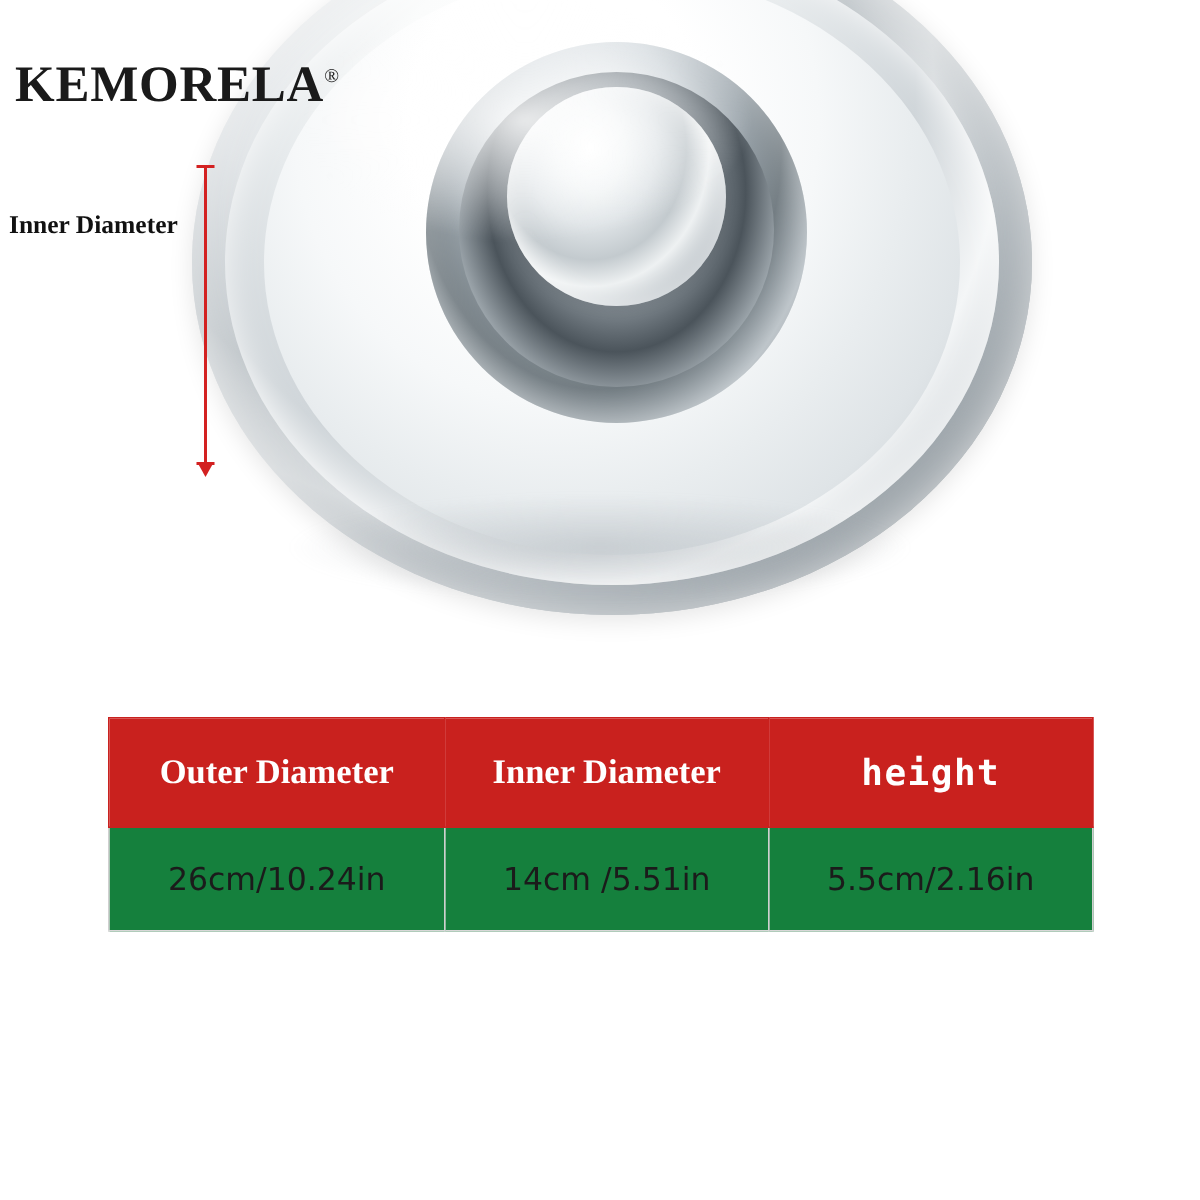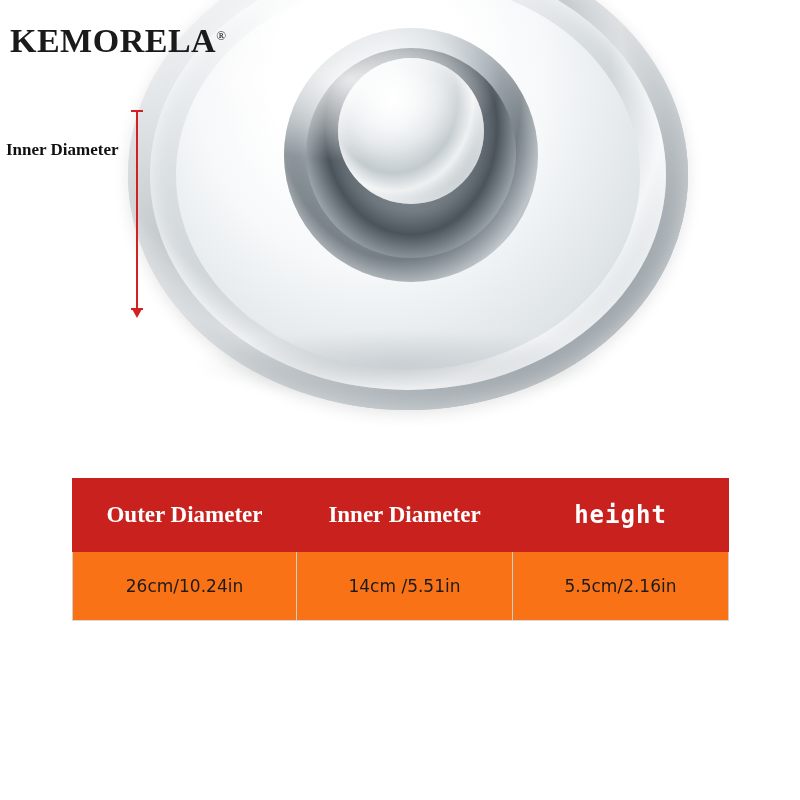--- a/index.html
+++ b/index.html
@@ -113,21 +113,21 @@
     height: 70px;
     border-radius: 50%;
     background: radial-gradient(ellipse at 50% 50%, rgba(150,158,165,0.35) 0%, rgba(255,255,255,0) 70%);
     filter: blur(3px);
   }
 
   
   #brand {
     position: absolute;
     left: 10px;
-    top: 22px;
+    top: 38px;
     font-family: "Liberation Serif", serif;
     font-size: 34px;
     font-weight: 700;
     color: #1a1a1a;
     letter-spacing: 0.5px;
     white-space: nowrap;
   }
   #brand .reg {
     font-size: 13px;
     vertical-align: super;
@@ -198,23 +198,23 @@
     font-size: 24px;
     letter-spacing: 1px;
   }
   #spec-table td {
     height: 68px;
     border: 1px solid #d8d8d8;
     border-left-color: #cfcfcf;
     border-right-color: #cfcfcf;
     text-align: center;
     font-family: "DejaVu Sans", sans-serif;
-    font-size: 17px;
+    font-size: 21px;
     color: #1b1b1b;
-    background: #f97316;
+    background: #15803d;
     padding: 0 2px;
     white-space: nowrap;
   }
   #spec-table col.c1 { width: 224px; }
   #spec-table col.c2 { width: 216px; }
   #spec-table col.c3 { width: 216px; }
 </style>
 </head>
 <body>
 

